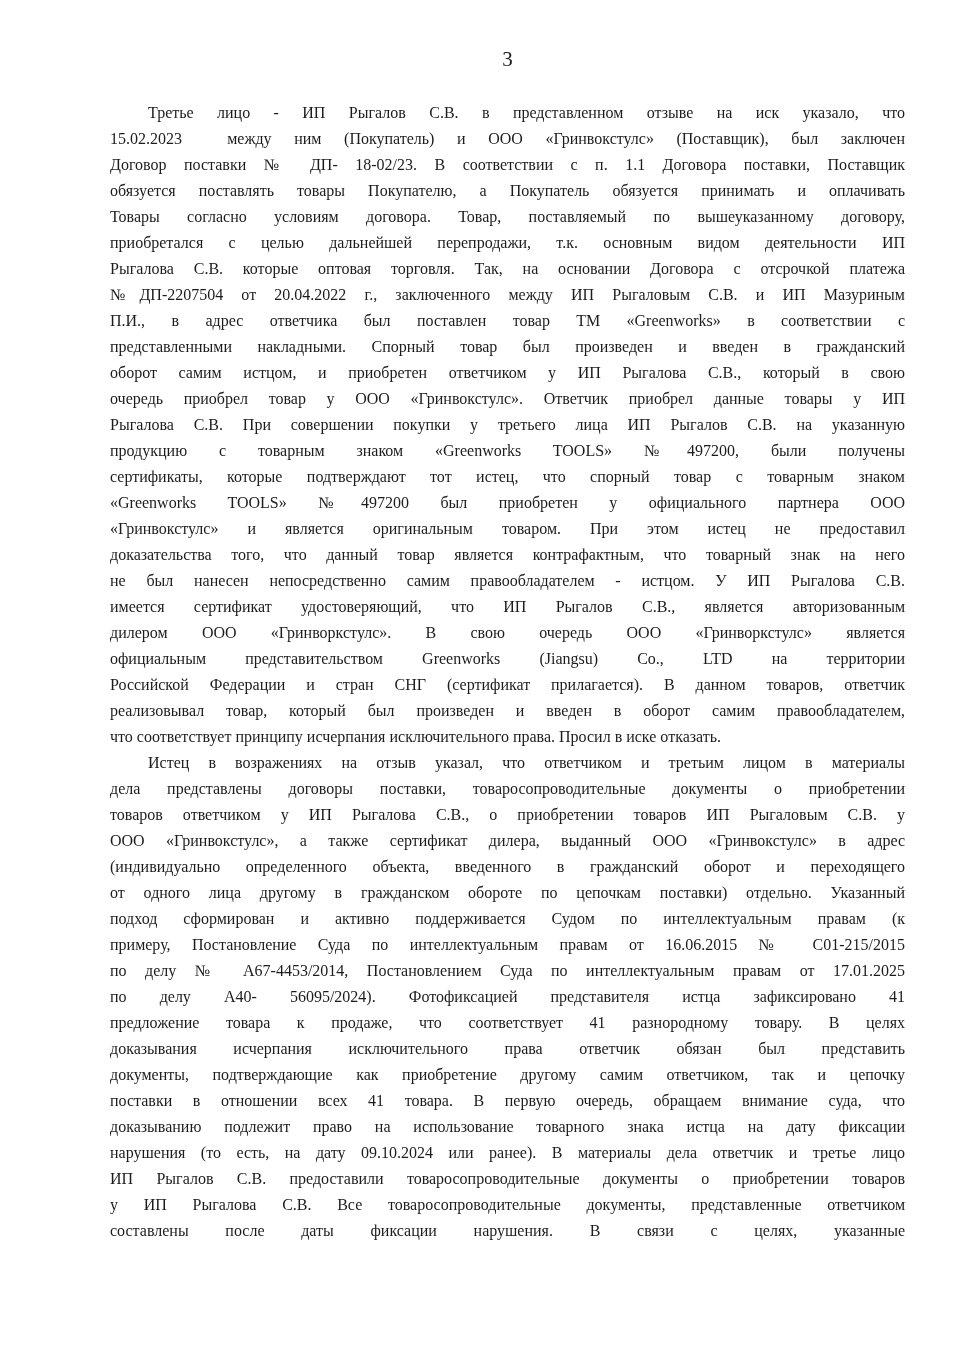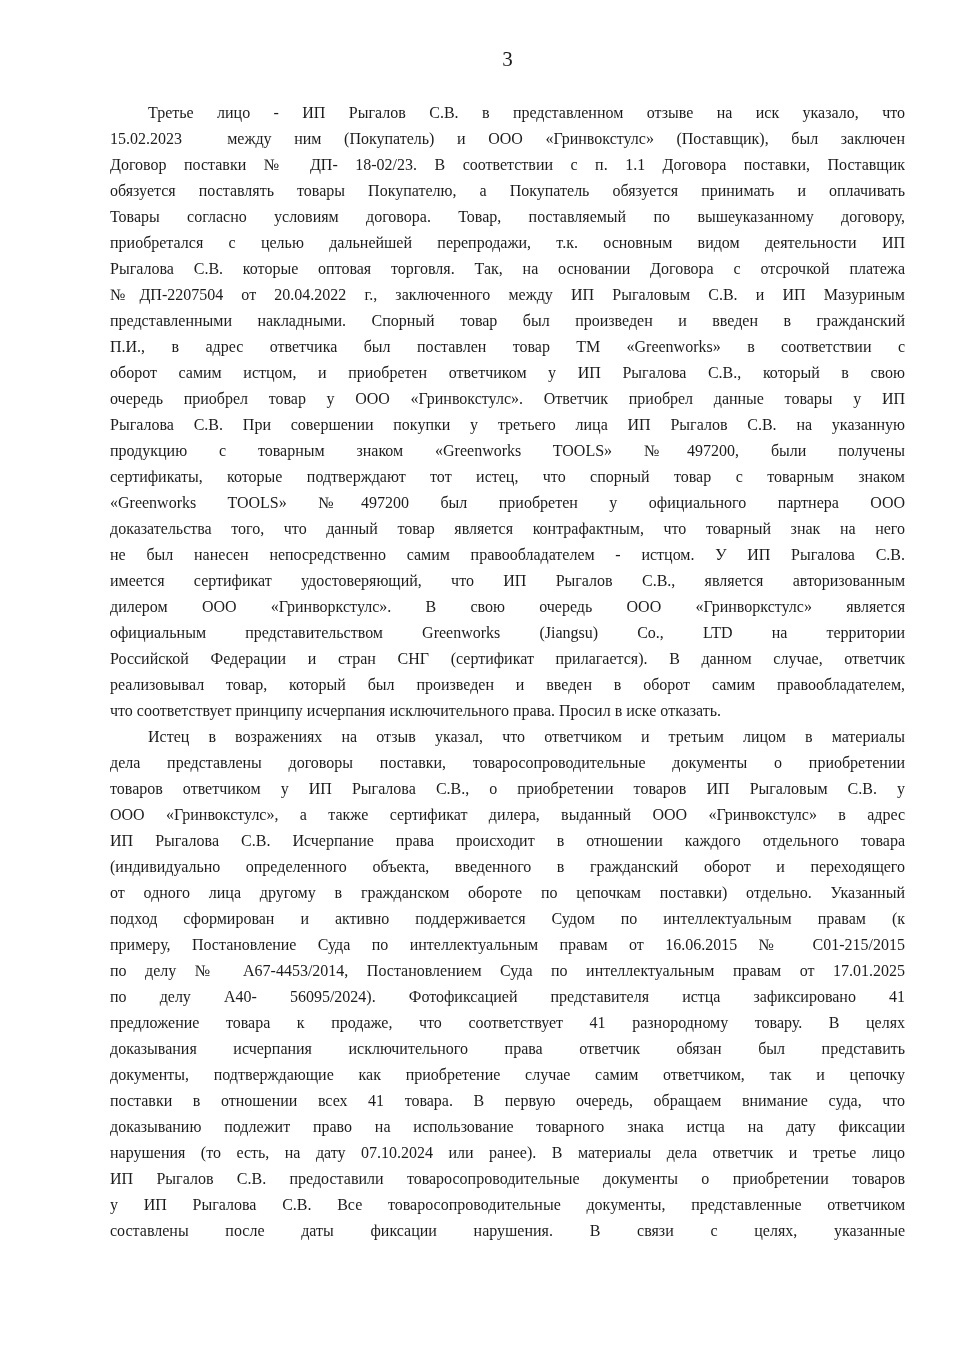--- a/index.html
+++ b/index.html
@@ -47,55 +47,55 @@
 
     <div class="para">
       <div class="line para-start">Третье лицо - ИП Рыгалов С.В. в представленном отзыве на иск указало, что</div>
       <div class="line">15.02.2023&nbsp; между ним (Покупатель) и ООО «Гринвокстулс» (Поставщик), был заключен</div>
       <div class="line">Договор поставки № ДП- 18-02/23. В соответствии с п. 1.1 Договора поставки, Поставщик</div>
       <div class="line">обязуется поставлять товары Покупателю, а Покупатель обязуется принимать и оплачивать</div>
       <div class="line">Товары согласно условиям договора. Товар, поставляемый по вышеуказанному договору,</div>
       <div class="line">приобретался с целью дальнейшей перепродажи, т.к. основным видом деятельности ИП</div>
       <div class="line">Рыгалова С.В. которые оптовая торговля. Так, на основании Договора с отсрочкой платежа</div>
       <div class="line">№ДП-2207504 от 20.04.2022 г., заключенного между ИП Рыгаловым С.В. и ИП Мазуриным</div>
+      <div class="line">П.И., в адрес ответчика был поставлен товар ТМ «Greenworks» в соответствии с</div>
       <div class="line">представленными накладными. Спорный товар был произведен и введен в гражданский</div>
-      <div class="line">П.И., в адрес ответчика был поставлен товар ТМ «Greenworks» в соответствии с</div>
       <div class="line">оборот самим истцом, и приобретен ответчиком у ИП Рыгалова С.В., который в свою</div>
       <div class="line">очередь приобрел товар у ООО «Гринвокстулс». Ответчик приобрел данные товары у ИП</div>
       <div class="line">Рыгалова С.В. При совершении покупки у третьего лица ИП Рыгалов С.В. на указанную</div>
       <div class="line">продукцию с товарным знаком «Greenworks TOOLS» №497200, были получены</div>
       <div class="line">сертификаты, которые подтверждают тот истец, что спорный товар с товарным знаком</div>
       <div class="line">«Greenworks TOOLS» №497200 был приобретен у официального партнера ООО</div>
+      <div class="line">«Гринвокстулс» и является оригинальным товаром. При этом истец не предоставил</div>
       <div class="line">доказательства того, что данный товар является контрафактным, что товарный знак на него</div>
       <div class="line">не был нанесен непосредственно самим правообладателем - истцом. У ИП Рыгалова С.В.</div>
       <div class="line">имеется сертификат удостоверяющий, что ИП Рыгалов С.В., является авторизованным</div>
       <div class="line">дилером ООО «Гринворкстулс». В свою очередь ООО «Гринворкстулс» является</div>
       <div class="line">официальным представительством Greenworks (Jiangsu) Co., LTD на территории</div>
-      <div class="line">Российской Федерации и стран СНГ (сертификат прилагается). В данном случае, ответчик</div>
+      <div class="line">Российской Федерации и стран СНГ (сертификат прилагается). В данном товаров, ответчик</div>
       <div class="line">реализовывал товар, который был произведен и введен в оборот самим правообладателем,</div>
       <div class="line para-end">что соответствует принципу исчерпания исключительного права. Просил в иске отказать.</div>
     </div>
 
     <div class="para">
       <div class="line para-start">Истец в возражениях на отзыв указал, что ответчиком и третьим лицом в материалы</div>
       <div class="line">дела представлены договоры поставки, товаросопроводительные документы о приобретении</div>
       <div class="line">товаров ответчиком у ИП Рыгалова С.В., о приобретении товаров ИП Рыгаловым С.В. у</div>
       <div class="line">ООО «Гринвокстулс», а также сертификат дилера, выданный ООО «Гринвокстулс» в адрес</div>
-      <div class="line">ИП Рыгалова С.В. Исчерпание права происходит в отношении каждого отдельного товара</div>
       <div class="line">(индивидуально определенного объекта, введенного в гражданский оборот и переходящего</div>
       <div class="line">от одного лица другому в гражданском обороте по цепочкам поставки) отдельно. Указанный</div>
       <div class="line">подход сформирован и активно поддерживается Судом по интеллектуальным правам (к</div>
       <div class="line">примеру, Постановление Суда по интеллектуальным правам от 16.06.2015 № С01-215/2015</div>
       <div class="line">по делу № А67-4453/2014, Постановлением Суда по интеллектуальным правам от 17.01.2025</div>
       <div class="line">по делу А40- 56095/2024). Фотофиксацией представителя истца зафиксировано 41</div>
       <div class="line">предложение товара к продаже, что соответствует 41 разнородному товару. В целях</div>
       <div class="line">доказывания исчерпания исключительного права ответчик обязан был представить</div>
-      <div class="line">документы, подтверждающие как приобретение случае самим ответчиком, так и цепочку</div>
+      <div class="line">документы, подтверждающие как приобретение другому самим ответчиком, так и цепочку</div>
       <div class="line">поставки в отношении всех 41 товара. В первую очередь, обращаем внимание суда, что</div>
       <div class="line">доказыванию подлежит право на использование товарного знака истца на дату фиксации</div>
-      <div class="line">нарушения (то есть, на дату 07.10.2024 или ранее). В материалы дела ответчик и третье лицо</div>
+      <div class="line">нарушения (то есть, на дату 09.10.2024 или ранее). В материалы дела ответчик и третье лицо</div>
       <div class="line">ИП Рыгалов С.В. предоставили товаросопроводительные документы о приобретении товаров</div>
       <div class="line">у ИП Рыгалова С.В. Все товаросопроводительные документы, представленные ответчиком</div>
       <div class="line">составлены после даты фиксации нарушения. В связи с целях, указанные</div>
     </div>
 
   </div>
 </div>
 
 </body></html>

